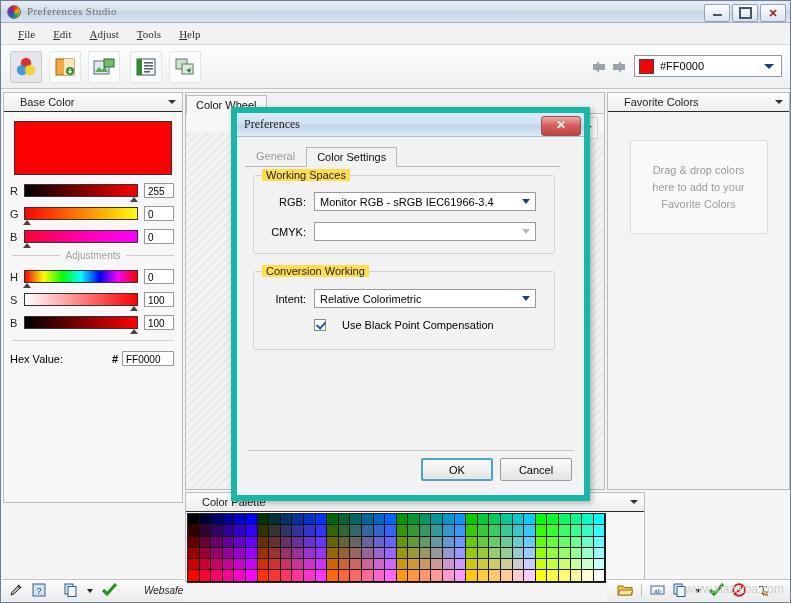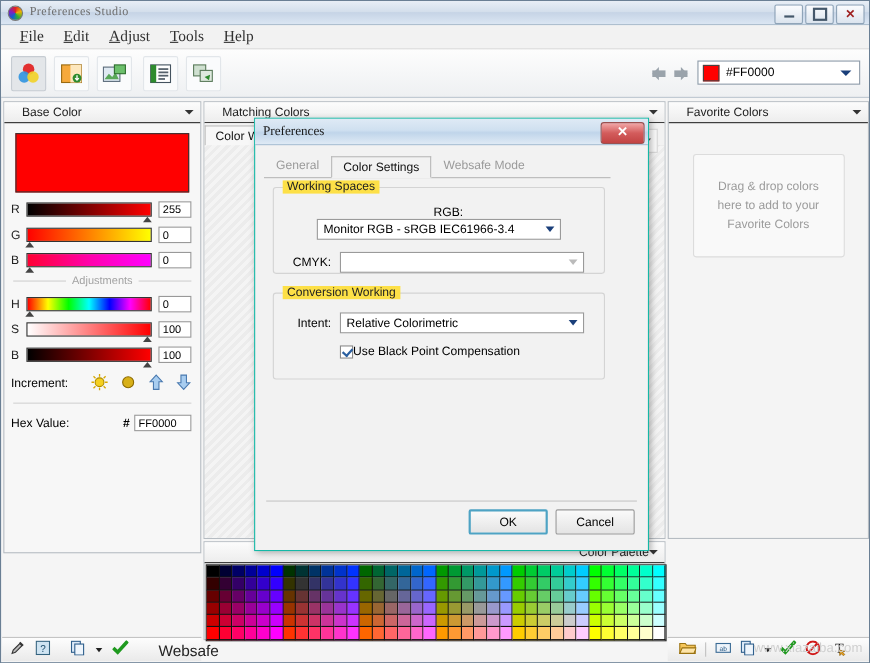--- a/index.html
+++ b/index.html
@@ -26,21 +26,21 @@
     display:flex;align-items:center;justify-content:center;}
   .wbtn i{display:block;font-style:normal;font-size:10px;line-height:1;color:#3a4a5a;}
   .wbtn.min i{width:9px;height:3px;border-bottom:2px solid #45586b;}
   .wbtn.max i{width:9px;height:8px;border:2px solid #45586b;}
   .wbtn.close i{color:#9e2020;font-size:11px;font-weight:bold;}
 
   
   .menubar{position:absolute;left:0;top:22px;width:789px;height:22px;
     background:#f2f2f2;border-bottom:1px solid #d6d6d6;box-sizing:border-box;
     display:flex;align-items:center;padding-left:8px;}
-  .menu-item{padding:2px 9px;font-size:14px;color:#303030;
+  .menu-item{padding:2px 9px;font-size:11px;color:#303030;
     font-family:"Liberation Serif",serif;}
   .menu-item u{text-decoration:underline;}
 
   
   .toolbar{position:absolute;left:0;top:44px;width:789px;height:44px;
     background:linear-gradient(to bottom,#fdfdfd,#eef0f2);
     border-bottom:1px solid #bcc6d0;box-sizing:border-box;}
   .tbtn{position:absolute;top:6px;width:32px;height:32px;border:1px solid #e2e6ea;
     background:#fafbfc;border-radius:2px;box-sizing:border-box;
     display:flex;align-items:center;justify-content:center;}
@@ -111,44 +111,44 @@
   .wheel:after{content:"";position:absolute;left:4px;top:4px;width:7px;height:7px;
     border-radius:50%;background:#fafafa;}
 
   
   #favorites{left:606px;top:91px;width:183px;height:398px;background:#f4f4f4;}
   .dropzone{margin:28px auto 0;width:136px;height:92px;border:1px solid #dcdcdc;
     background:#f9f9f9;border-radius:3px;display:flex;flex-direction:column;
     align-items:center;justify-content:center;color:#9b9b9b;font-size:11px;line-height:17px;}
 
   
-  #palette{left:184px;top:491px;width:420px;height:90px;text-align:right;}
+  #palette{left:184px;top:491px;width:460px;height:90px;}
   .pal-grid{position:absolute;left:1px;top:20px;display:grid;
     grid-template-columns:repeat(36,11.6px);grid-auto-rows:11.3px;
     border:1px solid #222;box-sizing:content-box;}
   .pal-cell{border-right:1px solid #111;border-bottom:1px solid #111;box-sizing:border-box;}
 
   
   .statusbar{position:absolute;bottom:1px;height:22px;
     background:linear-gradient(to bottom,#fdfdfd,#eaeaea);
     border-top:1px solid #c4c4c4;display:flex;align-items:center;box-sizing:border-box;}
   #statusLeft{left:1px;width:181px;padding-left:7px;gap:9px;}
   #statusRight{left:606px;width:183px;padding-left:10px;gap:8px;}
   .sep{width:1px;height:13px;background:#c0c0c0;}
-  .websafe{font-size:14px;color:#222;margin-left:18px;}
+  .websafe{font-size:10px;color:#222;margin-left:18px;font-style:italic;}
   .mini-caret{width:0;height:0;border-left:3px solid transparent;border-right:3px solid transparent;
     border-top:4px solid #222;}
 
   
   .watermark{position:absolute;right:6px;bottom:6px;font-size:12px;color:#cfcfcf;
     font-family:"Liberation Sans",sans-serif;pointer-events:none;}
 
   
   #prefs{position:absolute;left:230px;top:106px;width:359px;height:394px;
-    background:#f2f2f2;border:1px solid #14b8a6;box-sizing:border-box;
+    background:#f2f2f2;border:6px solid #14b8a6;box-sizing:border-box;
     box-shadow:2px 2px 6px rgba(0,0,0,.3);}
   .dlg-title{height:24px;
     background:linear-gradient(to bottom,#dfeaf5 0%,#cfe0f0 45%,#c0d5ea 55%,#dfeaf5 100%);
     border-bottom:1px solid #a8bfd4;display:flex;align-items:center;
     padding-left:7px;box-sizing:border-box;}
   .dlg-title span{font-family:"Liberation Serif",serif;font-size:12px;color:#1a1a1a;}
   .dlg-close{position:absolute;right:3px;top:3px;width:38px;height:18px;
     border:1px solid #9a5050;border-radius:3px;
     background:linear-gradient(to bottom,#f2a8a8,#d35c5c 50%,#c24343);
     color:#fff;font-size:12px;font-weight:bold;text-align:center;line-height:17px;}
@@ -163,21 +163,21 @@
   .frow{display:flex;align-items:center;margin:0;}
   .frow label{width:52px;font-size:11px;text-align:right;padding-right:8px;}
   .combo{height:19px;border:1px solid #9a9a9a;background:#fff;box-sizing:border-box;
     display:flex;align-items:center;padding:0 2px 0 5px;font-size:11px;}
   .combo.disabled{background:#fff;color:#aaa;}
   .combo .txt{flex:1;overflow:hidden;white-space:nowrap;}
   .combo .cbtn{width:14px;height:15px;display:flex;align-items:center;justify-content:center;}
   .combo .cbtn i{width:0;height:0;border-left:4px solid transparent;
     border-right:4px solid transparent;border-top:5px solid #1a3f7a;display:block;}
   .combo.disabled .cbtn i{border-top-color:#bbb;}
-  .checkrow{display:flex;align-items:center;gap:0;font-size:11px;}
+  .checkrow{display:flex;align-items:center;gap:16px;font-size:11px;}
   .chk{width:12px;height:12px;border:1px solid #8a8a8a;background:#fff;
     position:relative;box-sizing:border-box;}
   .chk.checked:after{content:"";position:absolute;left:3px;top:0px;width:4px;height:7px;
     border:solid #2a5fa0;border-width:0 2px 2px 0;transform:rotate(42deg);}
   .dlg-sep{position:absolute;left:10px;right:10px;bottom:44px;height:1px;background:#c6c6c6;}
   .dbtn{position:absolute;bottom:14px;height:23px;width:72px;font-size:11px;
     display:flex;align-items:center;justify-content:center;
     background:linear-gradient(to bottom,#fafafa,#e4e4e4);box-sizing:border-box;}
   .dbtn.default{border:2px solid #4ea3c4;border-radius:2px;}
   .dbtn.plain{border:1px solid #9a9a9a;border-radius:2px;}
@@ -312,59 +312,29 @@
           <div class="sval">100</div>
         </div>
         <div class="srow">
           <div class="slabel">B</div>
           <div class="sbar" style="background:linear-gradient(to right,#000000,#ff0000)">
             <div class="sthumb" style="left:calc(97% - 4px)"></div>
           </div>
           <div class="sval">100</div>
         </div>
       </div>
-    <div class="increment">
-      <div class="inc-label">Increment:</div>
-      <span>
-        <svg width="15" height="15" viewBox="0 0 15 15">
-            <circle cx="7.5" cy="7.5" r="4" fill="#f5d020" stroke="#b08c00"></circle>
-        <g stroke="#d8a800" stroke-width="1.2">
-              <path d="M7.5 0v2.5M7.5 12.5V15M0 7.5h2.5M12.5 7.5H15M2 2l1.8 1.8M11.2 11.2L13 13M13 2l-1.8 1.8M3.8 11.2L2 13"></path>
-            </g>
-          </svg>
-      </span>
-      <span>
-        <svg width="15" height="15" viewBox="0 0 15 15">
-            <circle cx="7.5" cy="7.5" r="5" fill="#d8b018" stroke="#8c6a00"></circle>
-          </svg>
-      </span>
-      <span>
-        <svg width="14" height="15" viewBox="0 0 14 15">
-            <path d="M7 1l5.5 6H9.5v7h-5V7H1.5z" fill="#a8cdf0" stroke="#4a7ab0"></path>
-          </svg>
-      </span>
-      <span>
-        <svg width="14" height="15" viewBox="0 0 14 15">
-            <path d="M7 14l5.5-6H9.5V1h-5v7H1.5z" fill="#a8cdf0" stroke="#4a7ab0"></path>
-          </svg>
-      </span>
-    </div>
     <div class="hr-line"></div>
     <div class="hexrow">
       <div class="hex-label">Hex Value:</div>
       <div class="hash">#</div>
       <div class="hexfield">FF0000</div>
     </div>
   </div>
 
   <div class="panel" id="matching">
-    <div class="panel-head">
-      <div class="ttl">Matching Colors</div>
-      <div class="caret"></div>
-    </div>
     <div class="mtabs">
       <div class="tab active">Color Wheel</div>
     </div>
     <div class="hatch"></div>
     <div class="wheelbtn">
       <div class="wheel"></div>
       <div class="caret" style="border-top-color:#555"></div>
     </div>
   </div>
 
@@ -678,26 +648,25 @@
 
   <div id="prefs">
     <div class="dlg-title">
       <span>Preferences</span>
       <div class="dlg-close">✕</div>
     </div>
 
     <div class="dlg-tabs">
       <div class="dtab">General</div>
       <div class="dtab active">Color Settings</div>
-      <div class="dtab">Websafe Mode</div>
     </div>
 
     <div class="group" style="left:16px;top:62px;width:300px;height:77px;">
       <div class="glabel">Working Spaces</div>
-      <div class="frow" style="margin-top:16px;flex-direction:column;">
+      <div class="frow" style="margin-top:16px;">
         <label>RGB:</label>
         <div class="combo" style="width:222px">
           <div class="txt">Monitor RGB - sRGB IEC61966-3.4</div>
           <div class="cbtn">
               <i></i>
             </div>
         </div>
       </div>
       <div class="frow" style="margin-top:11px;">
         <label>CMYK:</label>

